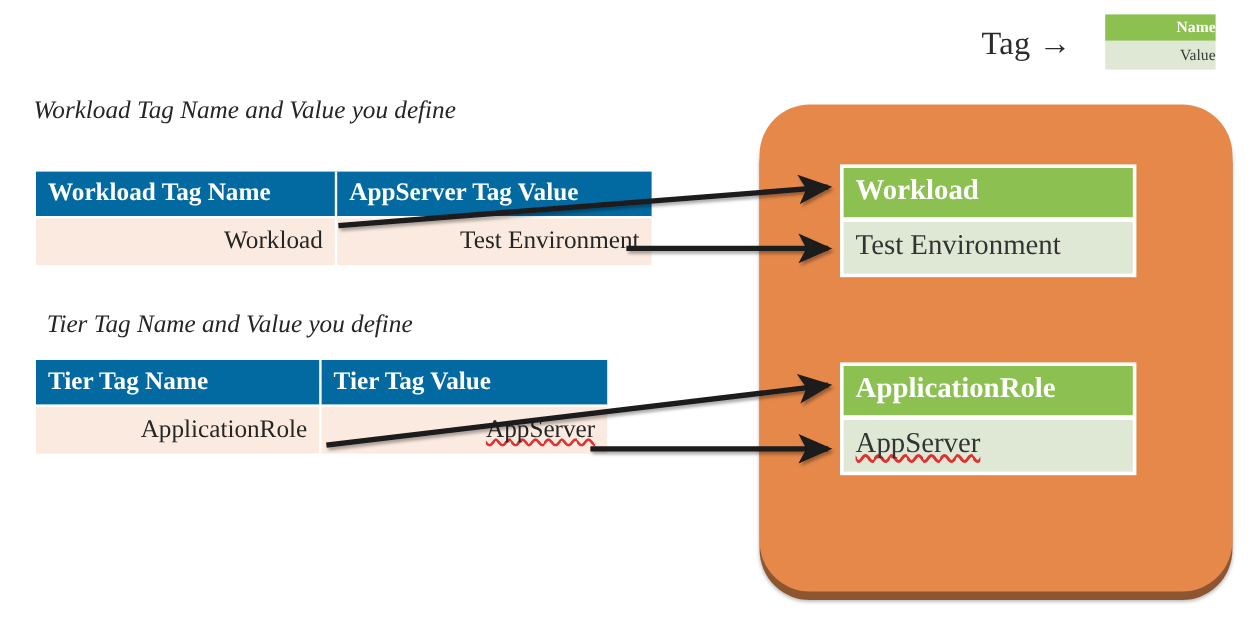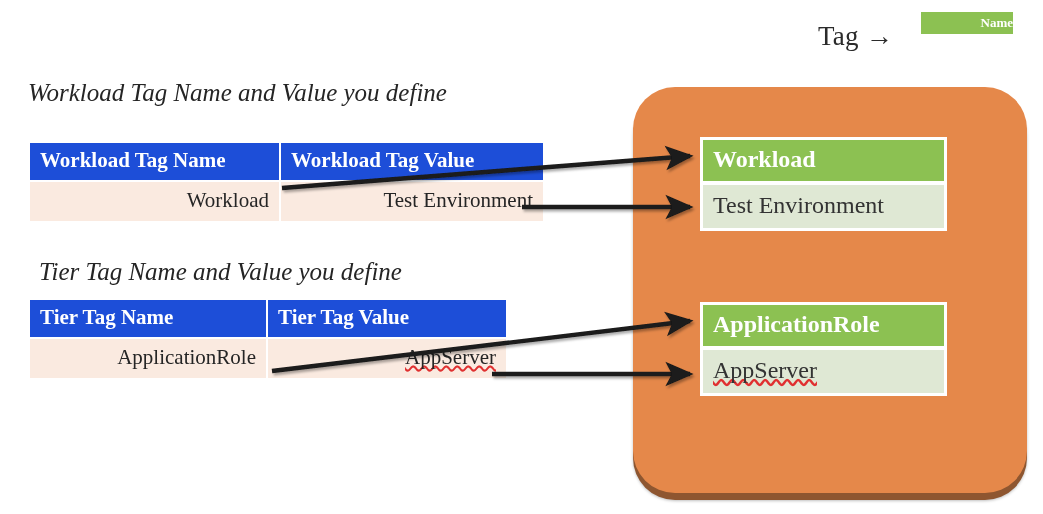--- a/index.html
+++ b/index.html
@@ -52,35 +52,35 @@
     font-size: 13px;
     padding: 4px 0 4px 8px;
     height: 16px;
     line-height: 16px;
   }
 
   
   .section-heading {
     position: absolute;
     font-style: italic;
-    font-size: 25px;
+    font-size: 21px;
     color: #252525;
     white-space: nowrap;
   }
   #heading-workload { left: 28px; top: 79px; }
   #heading-tier     { left: 39px; top: 258px; }
 
   
   .tag-table {
     position: absolute;
     border-collapse: collapse;
     table-layout: fixed;
   }
   .tag-table th {
-    background: #1d4ed8;
+    background: #0369a1;
     color: #ffffff;
     font-weight: bold;
     font-size: 21px;
     text-align: left;
     padding: 5px 10px 7px 10px;
     border-right: 2px solid #ffffff;
     white-space: nowrap;
   }
   .tag-table th:last-child { border-right: none; }
   .tag-table td {
@@ -160,33 +160,34 @@
   }
 </style>
 </head>
 <body>
 
 <div id="canvas">
 
   <div id="legend-label">Tag →</div>
   <div id="legend-box">
     <div id="legend-name">Name</div>
+    <div id="legend-value">Value</div>
   </div>
 
   <div class="section-heading" id="heading-workload">Workload Tag Name and Value you define</div>
 
   <table class="tag-table" id="table-workload">
     <colgroup>
         <col class="col-a">
         <col class="col-b">
       </colgroup>
     <thead>
       <tr>
         <th>Workload Tag Name</th>
-        <th>Workload Tag Value</th>
+        <th>AppServer Tag Value</th>
       </tr>
     </thead>
     <tbody>
       <tr>
         <td>Workload</td>
         <td>Test Environment</td>
       </tr>
     </tbody>
   </table>
 

